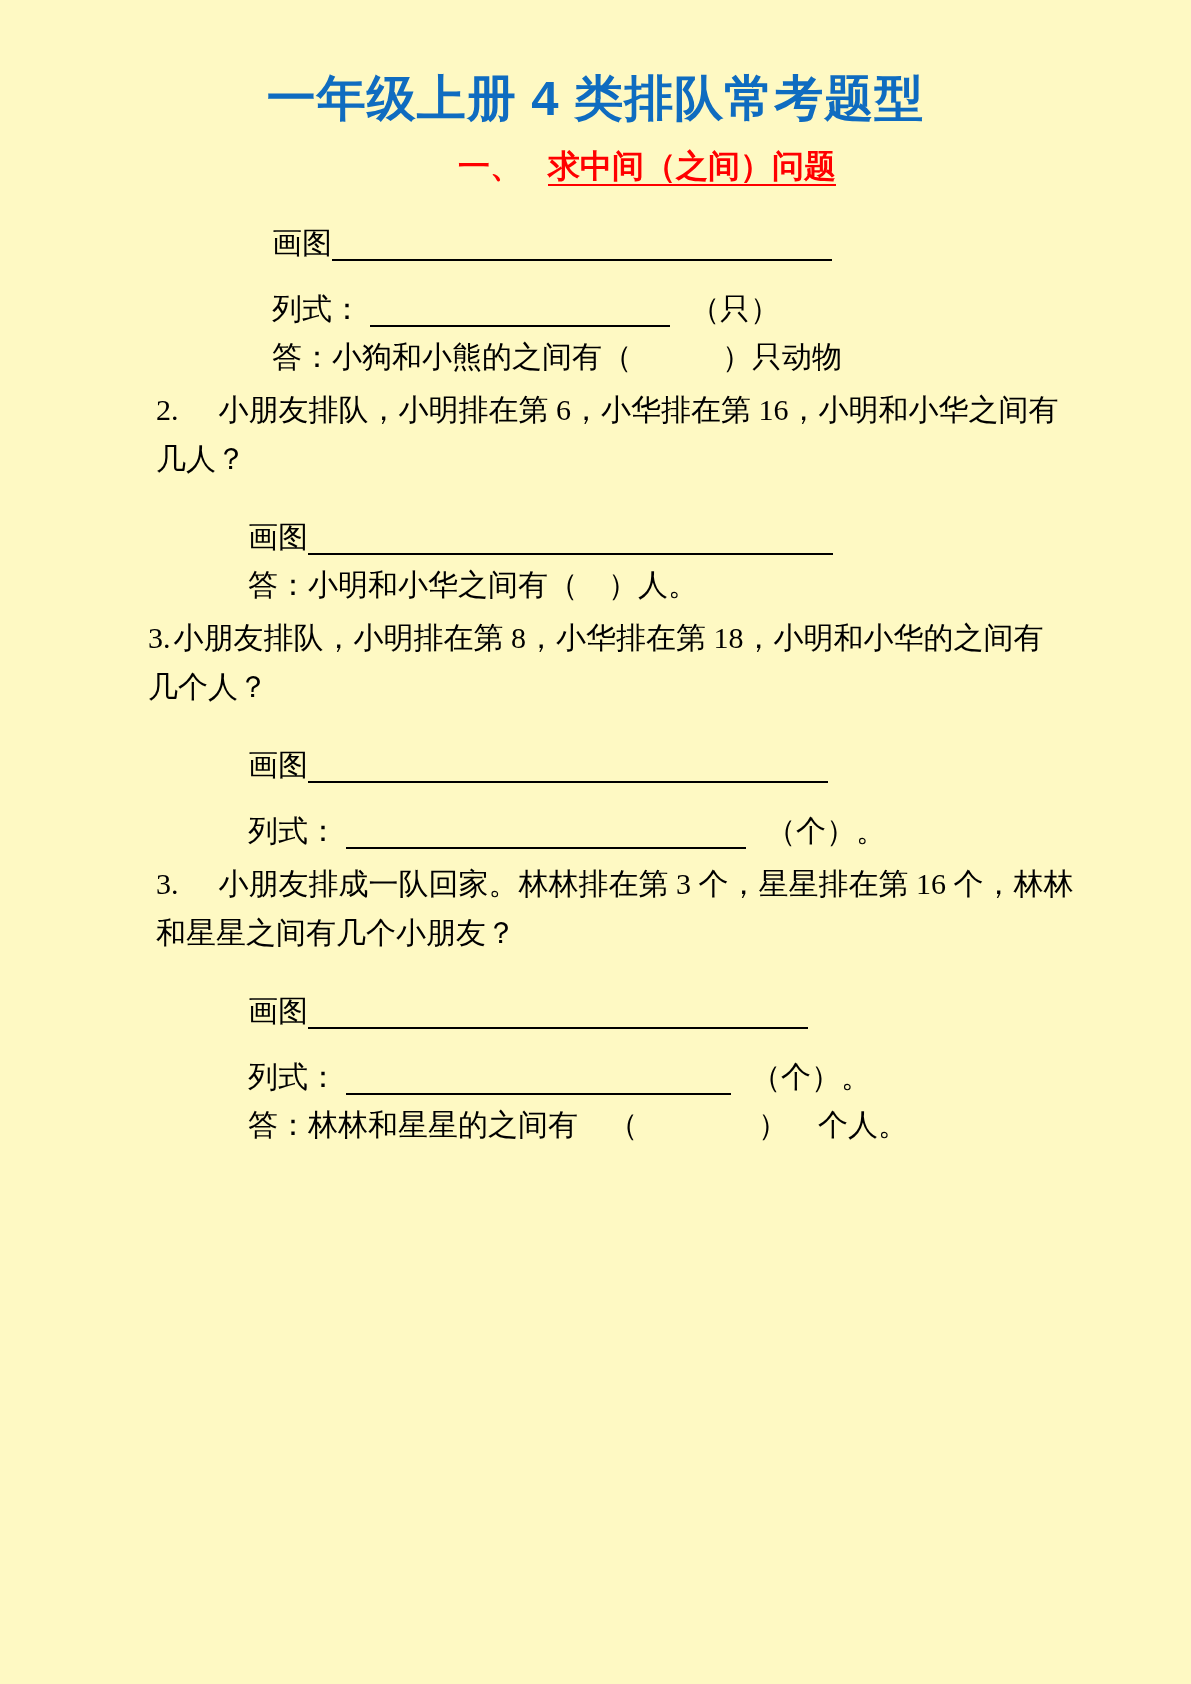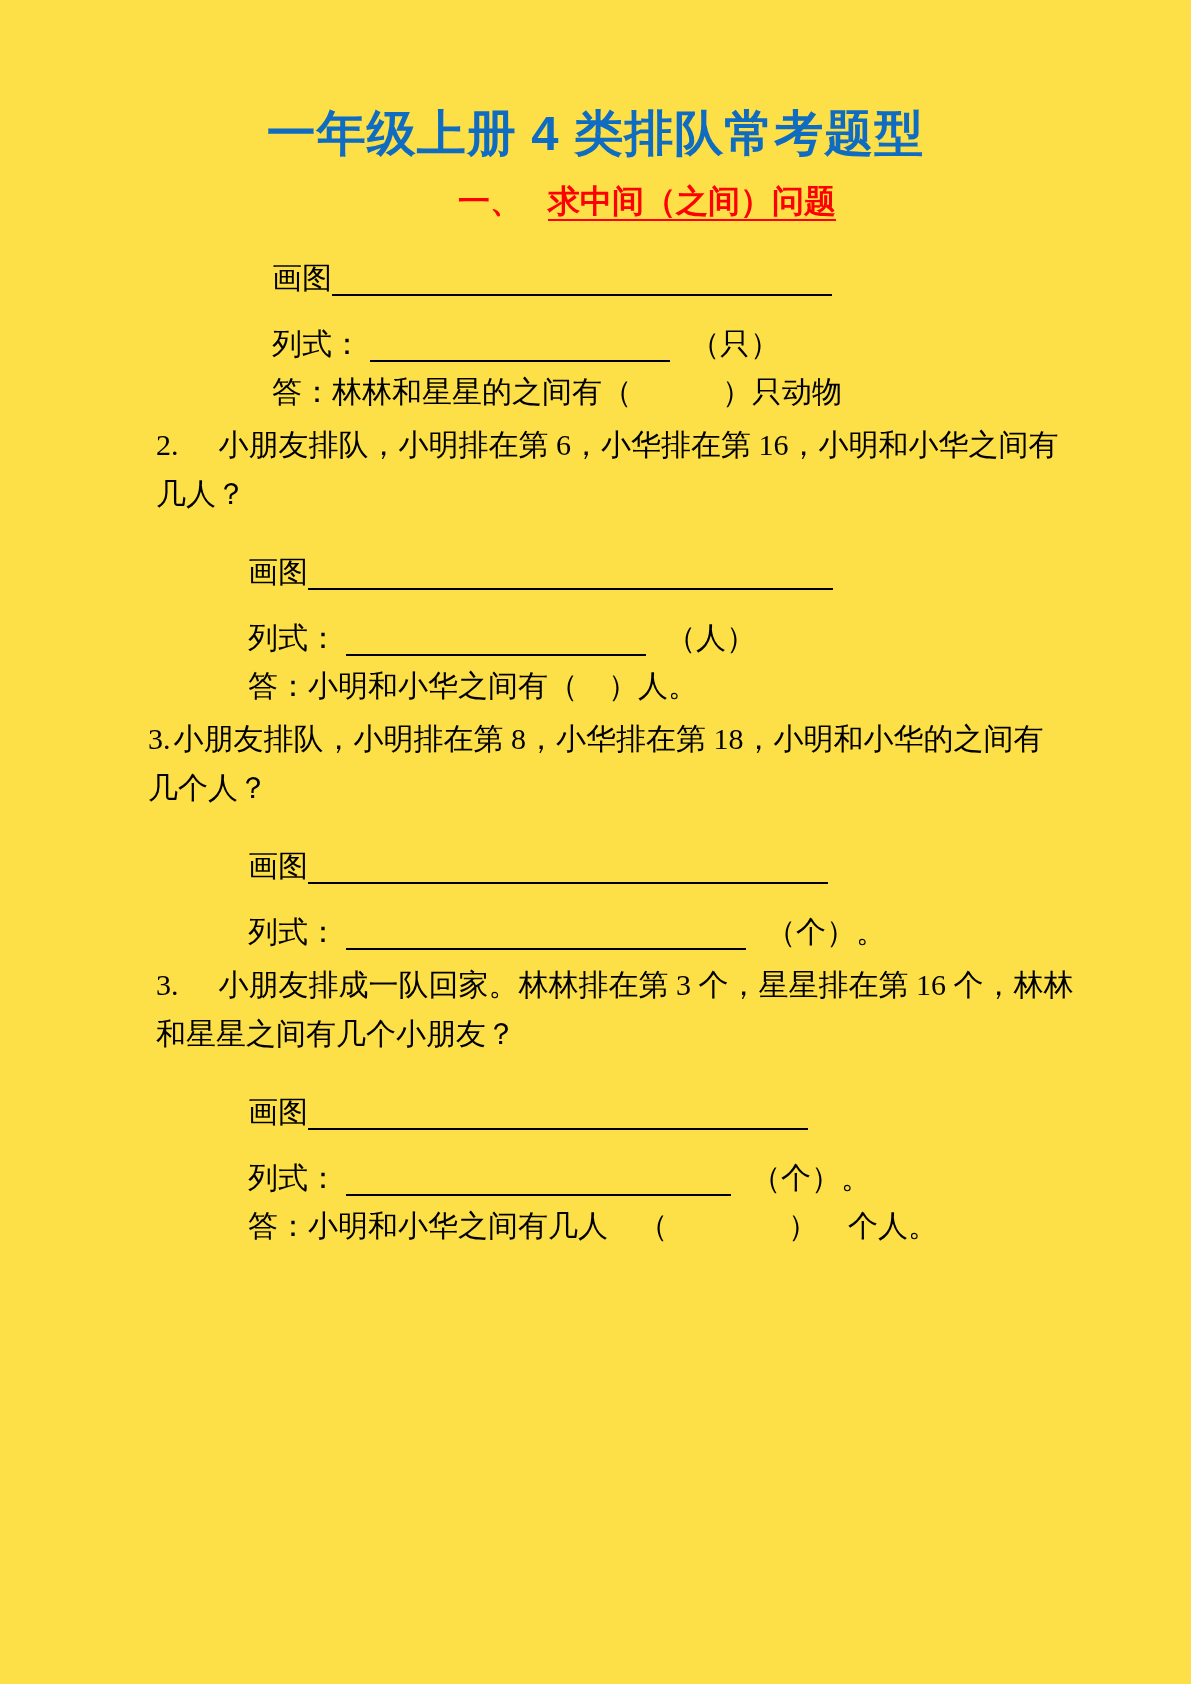--- a/index.html
+++ b/index.html
@@ -4,22 +4,22 @@
 <style>
   html, body {
     margin: 0;
     padding: 0;
     background: #ffffff;
   }
   .page {
     position: relative;
     width: 1191px;
     height: 1684px;
-    background: #fde047;
-    padding-top: 104px;
+    background: #fef9c3;
+    padding-top: 69px;
     box-sizing: border-box;
     font-family: "Liberation Serif", "DejaVu Serif", serif;
     font-size: 30px;
     color: #000000;
     overflow: hidden;
   }
   .doc-title {
     margin: 0;
     text-align: center;
     font-family: "Liberation Sans", "DejaVu Sans", sans-serif;
@@ -101,30 +101,27 @@
     <span class="sec-num">一、</span><span class="sec-title">求中间（之间）问题</span>
   </div>
 
   <section class="problem p1">
     <div class="row draw-row">
       <span class="lbl">画图</span><span class="blank draw-blank"></span>
     </div>
     <div class="row formula-row">
       <span class="lbl">列式：</span><span class="blank formula-blank"></span><span class="unit">（只）</span>
     </div>
-    <p class="answer">答：林林和星星的之间有（　　　）只动物</p>
+    <p class="answer">答：小狗和小熊的之间有（　　　）只动物</p>
   </section>
 
   <section class="problem p2">
     <p class="statement"><span class="pnum">2.</span><span class="ptext">小朋友排队，小明排在第 6，小华排在第 16，小明和小华之间有几人？</span></p>
     <div class="row draw-row">
       <span class="lbl">画图</span><span class="blank draw-blank"></span>
-    </div>
-    <div class="row formula-row">
-      <span class="lbl">列式：</span><span class="blank formula-blank"></span><span class="unit">（人）</span>
     </div>
     <p class="answer">答：小明和小华之间有（　）人。</p>
   </section>
 
   <section class="problem p3">
     <p class="statement"><span class="pnum">3.</span><span class="ptext">小朋友排队，小明排在第 8，小华排在第 18，小明和小华的之间有几个人？</span></p>
     <div class="row draw-row">
       <span class="lbl">画图</span><span class="blank draw-blank"></span>
     </div>
     <div class="row formula-row">
@@ -133,16 +130,16 @@
   </section>
 
   <section class="problem p4">
     <p class="statement"><span class="pnum">3.</span><span class="ptext">小朋友排成一队回家。林林排在第 3 个，星星排在第 16 个，林林和星星之间有几个小朋友？</span></p>
     <div class="row draw-row">
       <span class="lbl">画图</span><span class="blank draw-blank"></span>
     </div>
     <div class="row formula-row">
       <span class="lbl">列式：</span><span class="blank formula-blank"></span><span class="unit">（个）。</span>
     </div>
-    <p class="answer">答：小明和小华之间有几人　（　　　　）　个人。</p>
+    <p class="answer">答：林林和星星的之间有　（　　　　）　个人。</p>
   </section>
 
 </div>
 
 </body></html>

